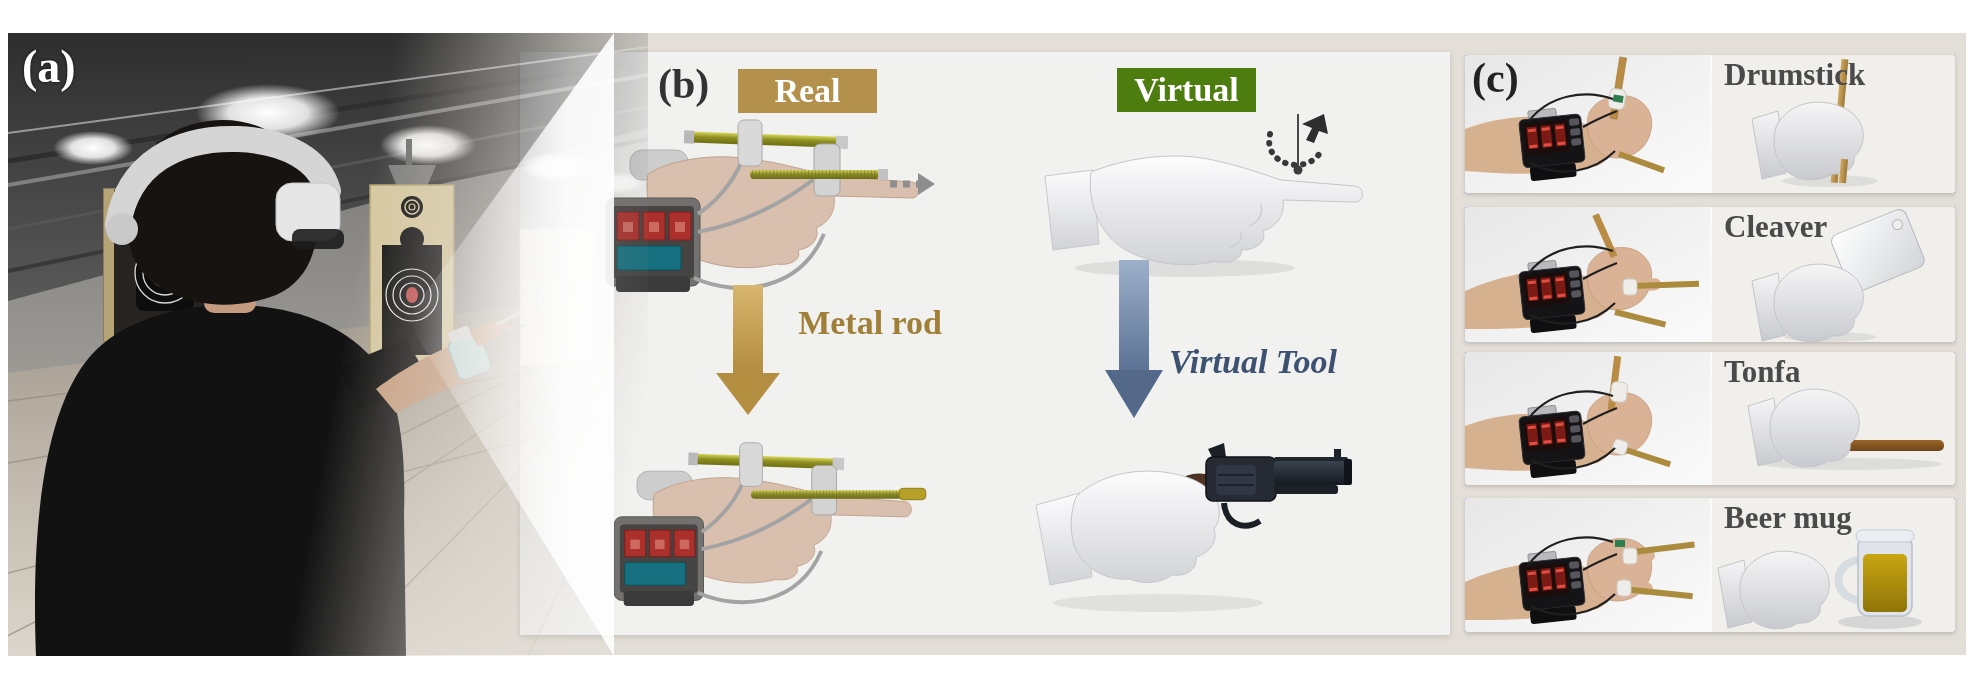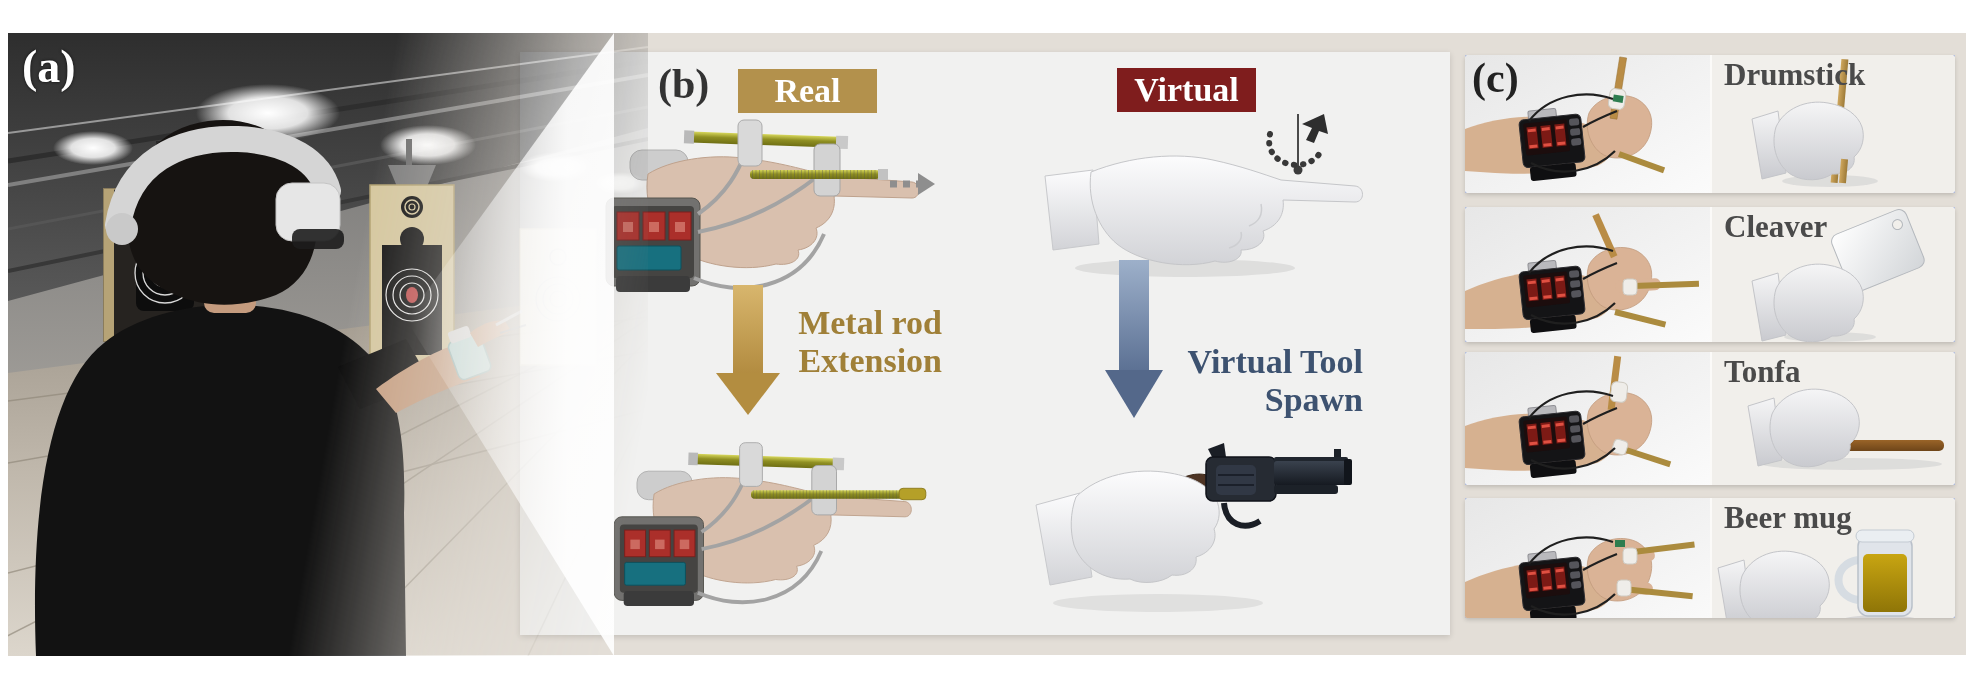--- a/index.html
+++ b/index.html
@@ -18,25 +18,25 @@
          clip-path:polygon(100% 0%, 2% 46%, 100% 100%);}
   .pa-label{left:22px;top:40px;font-size:46px;font-weight:bold;color:#ffffff;z-index:5;
             text-shadow:0 0 3px rgba(0,0,0,.8);}
   
   .panel-b{left:520px;top:52px;width:930px;height:583px;background:#f1f1f0;z-index:1;
            box-shadow:0 2px 6px rgba(0,0,0,.14);}
   .pb-label{left:138px;top:8px;font-size:42px;font-weight:bold;color:#333333;}
   .badge{height:44px;display:flex;align-items:center;justify-content:center;
          color:#ffffff;font-weight:bold;font-size:34px;}
   .badge-real{left:218px;top:17px;width:139px;background:#b3914c;}
-  .badge-virtual{left:597px;top:16px;width:139px;background:#7f1d1d;}
+  .badge-virtual{left:597px;top:16px;width:139px;background:#4d7c0f;}
   .ann{font-weight:bold;line-height:38px;font-size:34px;}
   .ann-metal{left:252px;top:252px;width:170px;color:#a08038;text-align:right;}
   .ann-finger{left:638px;top:142px;width:200px;color:#7a92b6;text-align:center;}
-  .ann-spawn{left:623px;top:291px;width:220px;color:#3d5270;text-align:right;}
+  .ann-spawn{left:623px;top:291px;width:220px;color:#3d5270;text-align:center;font-style:italic;}
   
   .pc-label{left:1472px;top:54px;font-size:42px;font-weight:bold;color:#222222;z-index:4;}
   .c-row{left:1465px;width:490px;display:flex;background:#1d4ed8;z-index:1;
          box-shadow:0 2px 4px rgba(0,0,0,.16);border-radius:2px;overflow:hidden;}
   .c-photo{width:245px;height:100%;position:relative;}
   .c-render{width:245px;height:100%;position:relative;background:#f1efeb;border-left:2px solid #fbfaf8;}
   .c-tool-label{position:absolute;left:12px;top:2px;font-size:31px;font-weight:bold;color:#4a4a4a;z-index:2;}
   svg{display:block;}
 </style>
 </head>
@@ -243,21 +243,20 @@
         <polygon points="328,59 345,70 328,81" fill="#8e8e8e"></polygon>
       </g>
     </svg>
 
     <svg class="abs" style="left:196px;top:233px" viewBox="0 0 64 130" width="64" height="130">
       <rect x="17" y="0" width="30" height="92" fill="url(#goldg)"></rect>
       <polygon points="0,88 64,88 32,130" fill="#b38d40"></polygon>
     </svg>
     <div class="abs ann ann-metal">
       <div>Metal rod</div>
-      <div>Extension</div>
     </div>
 
     <svg class="abs" style="left:70px;top:385px" viewBox="0 0 360 200" width="360" height="190">
       <rect x="40" y="36" width="58" height="30" rx="12" fill="#cdcdcd" stroke="#b0b0b0"></rect>
       <path d="M 58,60 C 80,46 120,40 152,44 C 190,48 214,56 240,62 L 322,68 C 331,69 331,84 322,84 L 244,82 C 246,96 240,108 226,114 C 230,124 222,134 208,136 C 212,146 200,152 186,150 C 156,158 118,152 96,140 C 72,128 52,96 58,60 Z" fill="#d9c0ae" stroke="#bfa28d" stroke-width="1"></path>
       <g>
         <rect x="16" y="84" width="94" height="88" rx="8" fill="#72716f" stroke="#55544f"></rect>
         <rect x="22" y="92" width="82" height="72" rx="4" fill="#454442"></rect>
         <rect x="27" y="98" width="22" height="28" fill="#ab2f2a" stroke="#7c1f1c"></rect>
         <rect x="53" y="98" width="22" height="28" fill="#ab2f2a" stroke="#7c1f1c"></rect>
@@ -301,21 +300,20 @@
       <path d="M 8,24 C 4,40 14,54 34,55 C 46,55 55,49 59,41" fill="none" stroke="#383838" stroke-width="6" stroke-dasharray=".5 8.5" stroke-linecap="round"></path>
       <path d="M 62,4 L 40,14 L 50,18 L 44,30 L 52,33 L 57,21 L 66,24 Z" fill="#2e2e2e"></path>
     </svg>
 
     <svg class="abs" style="left:585px;top:208px" viewBox="0 0 58 160" width="58" height="160">
       <rect x="14" y="0" width="30" height="114" fill="url(#blueg)"></rect>
       <polygon points="0,110 58,110 29,158" fill="#54688a"></polygon>
     </svg>
     <div class="abs ann ann-spawn">
       <div>Virtual Tool</div>
-      <div>Spawn</div>
     </div>
 
     <svg class="abs" style="left:508px;top:375px" viewBox="0 0 330 190" width="330" height="190">
       <ellipse cx="130" cy="176" rx="105" ry="9" fill="rgba(0,0,0,.07)"></ellipse>
       <path d="M 152,52 C 168,44 184,46 190,56 L 184,100 C 176,110 160,108 152,100 Z" fill="#4e3424" stroke="#3a2617"></path>
       <path d="M 8,78 L 52,66 L 64,150 L 22,158 Z" fill="url(#whiteg)" stroke="#c8c9cc"></path>
       <path d="M 48,70 C 70,48 108,40 142,46 C 166,50 182,60 188,72 C 193,82 192,94 186,102 C 190,114 182,126 168,130 C 170,142 158,150 144,148 C 134,156 114,158 102,152 C 76,154 54,140 46,118 C 42,104 42,86 48,70 Z" fill="url(#whiteg)" stroke="#c5c6c9"></path>
       <g>
         <polygon points="180,22 196,16 198,30 186,34" fill="#1a1e25"></polygon>
         <rect x="178" y="30" width="70" height="44" rx="7" fill="#262b33" stroke="#10131a" stroke-width="1.5"></rect>
@@ -479,21 +477,21 @@
         <rect x="118" y="86" width="34" height="9" rx="4" transform="rotate(-38 135 90)" fill="#2f2f33"></rect>
         <circle cx="121" cy="121" r="7" fill="#2f2f33"></circle>
         <g transform="translate(0,10)">
           <path d="M 40,64 L 66,56 L 74,118 L 50,124 Z" fill="url(#fistg)" stroke="#c3c4c8"></path>
           <path d="M 64,72 C 72,54 94,44 116,48 C 134,51 146,60 150,72 C 153,82 151,94 142,102 C 144,112 134,120 120,119 C 110,126 92,127 80,120 C 66,112 58,92 64,72 Z" fill="url(#fistg)" stroke="#c3c4c8"></path>
         </g>
       </svg>
     </div>
   </div>
 
-  <div class="abs c-row" style="top:498px;height:120px">
+  <div class="abs c-row" style="top:498px;height:134px">
     <div class="c-photo">
       <svg viewBox="0 0 245 138" width="245" height="138">
         <rect width="245" height="138" fill="url(#pcg)"></rect>
         <path d="M 0,84 C 26,72 58,64 86,64 C 112,64 134,72 146,84 C 150,96 144,108 128,112 C 100,118 60,122 30,122 L 0,122 Z" fill="#d6b190"></path>
         <path d="M 124,58 C 132,42 156,36 172,44 C 186,52 190,66 184,82 C 178,98 160,106 144,102 C 128,98 118,76 124,58 Z" fill="#dab396" stroke="#c29a7c" stroke-width=".8"></path>
         <rect x="146" y="56" width="44" height="11" rx="5" transform="rotate(-6 146 61)" fill="#dab396"></rect>
         <rect x="160" y="52" width="70" height="6" transform="rotate(-7 160 55)" fill="#ab8b3e"></rect>
         <rect x="142" y="82" width="46" height="12" rx="6" transform="rotate(4 142 88)" fill="#dab396"></rect>
         <rect x="158" y="88" width="70" height="6" transform="rotate(6 158 91)" fill="#ab8b3e"></rect>
         <rect x="158" y="50" width="14" height="16" rx="4" fill="#efede9" stroke="#cfcbc2"></rect>

